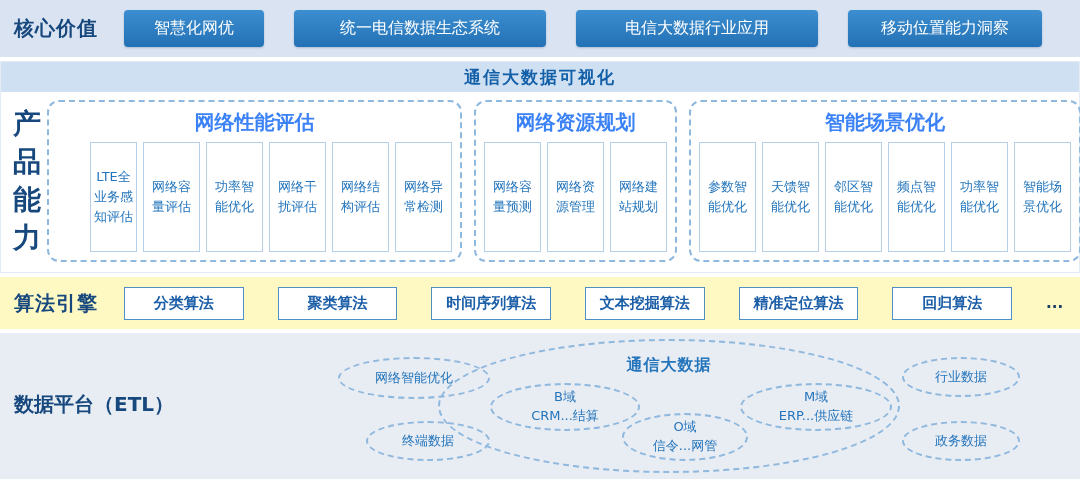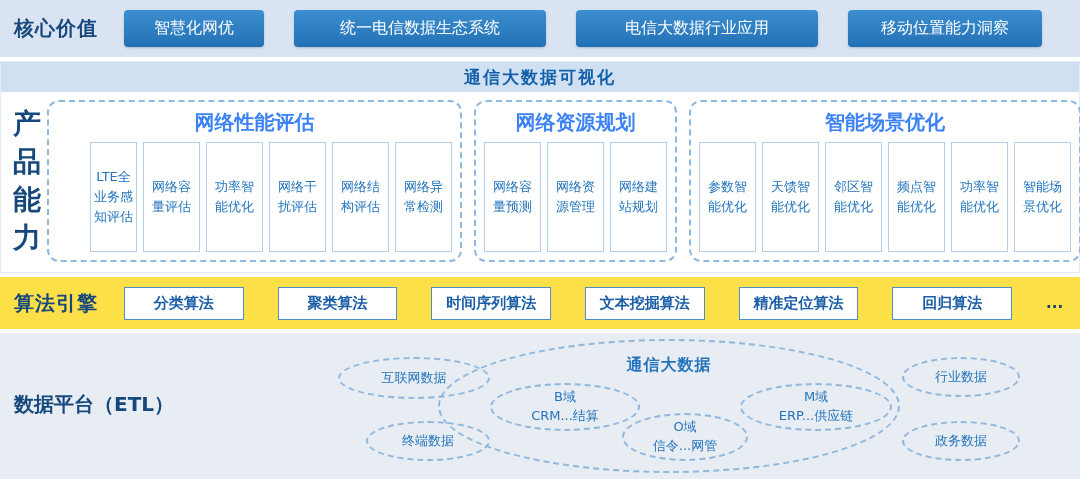--- a/index.html
+++ b/index.html
@@ -36,21 +36,21 @@
   .group-title { text-align:center; color:#3b82f6; font-weight:bold; font-size:20px; padding:3px 0 6px; }
   .boxes { display:flex; gap:6px; flex:1; justify-content:center; }
   .cap-box {
     width:57px; box-sizing:border-box; border:1px solid #b5cfe9; background:#ffffff;
     color:#2475bc; font-size:13px; line-height:1.55; display:flex; align-items:center;
     justify-content:center; text-align:center; padding:2px 3px;
   }
   .cap-box.narrow { width:47px;margin-left:33px; }
 
   
-  #algo { top:277px; height:52px; background:#fde047; display:flex; align-items:center; padding:0 14px; }
+  #algo { top:277px; height:52px; background:#fef9c3; display:flex; align-items:center; padding:0 14px; }
   #algo .sec-label { width:98px; flex:none; }
   .algo-list { flex:1; display:flex; gap:34px; margin-left:12px; align-items:center;justify-content:space-between; }
   .algo-box {
     flex:1; background:#ffffff; border:1px solid #4e8fca; color:#1b5ea7;
     font-size:15px; font-weight:600; text-align:center; padding:6px 0;
   }
   .more { color:#1b3e66; font-size:15px; font-weight:bold; flex:none; width:20px; }
 
   
   #data { top:333px; height:146px; background:#e8ecf3; }
@@ -132,21 +132,21 @@
     <div class="algo-box">文本挖掘算法</div>
     <div class="algo-box">精准定位算法</div>
     <div class="algo-box">回归算法</div>
     <div class="more">...</div>
   </div>
 </div>
 
 <div class="sec" id="data">
   <div class="data-label">数据平台（ETL）</div>
 
-  <div class="ellipse e-internet">互联网数据</div>
+  <div class="ellipse e-internet">网络智能优化</div>
   <div class="ellipse e-terminal">终端数据</div>
 
   <div class="ellipse e-big">
     <div class="big-title">通信大数据</div>
   </div>
   <div class="ellipse e-b">B域
 CRM...结算</div>
   <div class="ellipse e-o">O域
 信令...网管</div>
   <div class="ellipse e-m">M域

